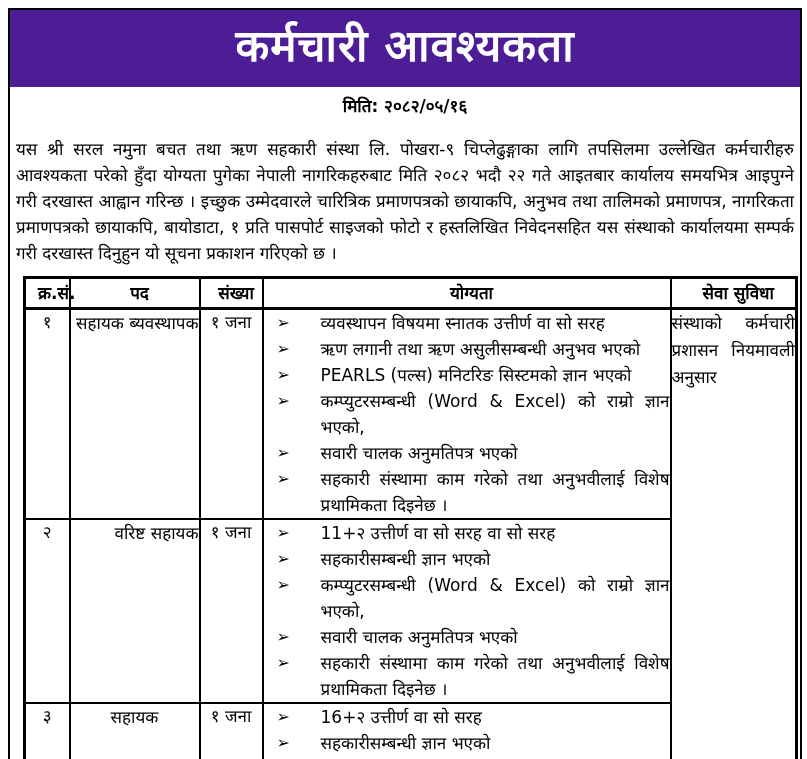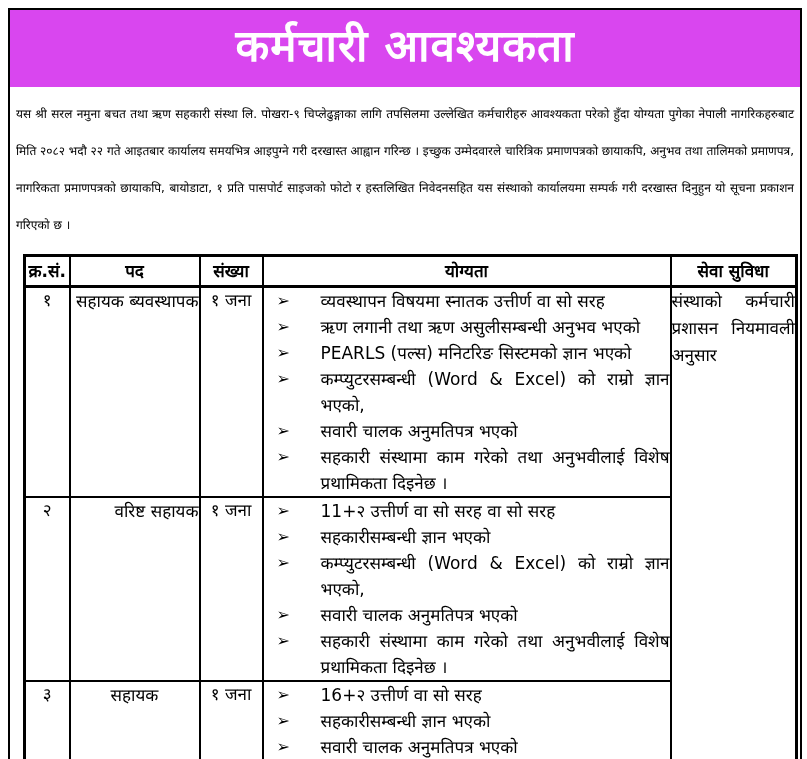--- a/index.html
+++ b/index.html
@@ -18,65 +18,65 @@
     position: absolute;
     left: 8px;
     top: 8px;
     width: 794px;
     height: 980px; 
     border: 2px solid #000;
     background: #fff;
   }
   .title-bar {
     height: 77px;
-    background: #d946ef;
+    background: #4c1d95;
     display: flex;
     align-items: center;
     justify-content: center;
   }
   .title-bar h1 {
     color: #fff;
     font-size: 44px;
     font-weight: bold;
     letter-spacing: 1px;
     line-height: 1;
     padding-bottom: 6px;
   }
   .date-line {
     text-align: center;
     font-weight: bold;
     font-size: 17px;
     margin-top: 7px;
     height: 24px;
   }
   .intro {
-    margin: 9px 6px 0 6px;
-    font-size: 12px;
-    line-height: 37px;
+    margin: 18px 6px 0 6px;
+    font-size: 17px;
+    line-height: 26px;
     text-align: justify;
   }
   table.vacancy {
     margin: 10px 0 0 13px;
     width: 772px;
     border-collapse: collapse;
     table-layout: fixed;
     font-size: 17px;
   }
   table.vacancy th, table.vacancy td {
     border: 2px solid #000;
     vertical-align: top;
     padding: 0;
   }
   table.vacancy thead th {
     border-top-width: 3px;
     border-bottom-width: 3px;
     font-weight: bold;
     text-align: center;
     height: 25px;
-    padding: 2px 2px 3px 2px;
+    padding: 2px 2px 3px 12px;
     vertical-align: middle;
     font-size: 17px;
   }
   table.vacancy { border: 3px solid #000; }
   tbody td { border-bottom-width: 3px; }
   td.sn { text-align: center; padding-top: 10px; }
   td.post { padding: 10px 4px 0 6px; line-height: 27px; text-align: right; }
   td.post.center { text-align: center; }
   td.cnt { text-align: center; padding-top: 10px; white-space: nowrap; margin-left: 24px; }
   td.qual { padding: 7px 5px 0 0; }
@@ -109,20 +109,21 @@
 </style>
 </head>
 <body>
 
 <div class="page">
 
   <div class="title-bar">
     <h1>कर्मचारी आवश्यकता</h1>
   </div>
 
+  <div class="date-line">मिति: २०८२/०५/१६</div>
 
   <p class="intro">यस श्री सरल नमुना बचत तथा ऋण सहकारी संस्था लि. पोखरा-९ चिप्लेढुङ्गाका लागि तपसिलमा उल्लेखित कर्मचारीहरु आवश्यकता परेको हुँदा योग्यता पुगेका नेपाली नागरिकहरुबाट मिति २०८२ भदौ २२ गते आइतबार कार्यालय समयभित्र आइपुग्ने गरी दरखास्त आह्वान गरिन्छ । इच्छुक उम्मेदवारले चारित्रिक प्रमाणपत्रको छायाकपि, अनुभव तथा तालिमको प्रमाणपत्र, नागरिकता प्रमाणपत्रको छायाकपि, बायोडाटा, १ प्रति पासपोर्ट साइजको फोटो र हस्तलिखित निवेदनसहित यस संस्थाको कार्यालयमा सम्पर्क गरी दरखास्त दिनुहुन यो सूचना प्रकाशन गरिएको छ ।</p>
 
   <table class="vacancy">
     <colgroup>
       <col style="width:45px">
       <col style="width:130px">
       <col style="width:63px">
       <col style="width:408px">
       <col style="width:126px">

